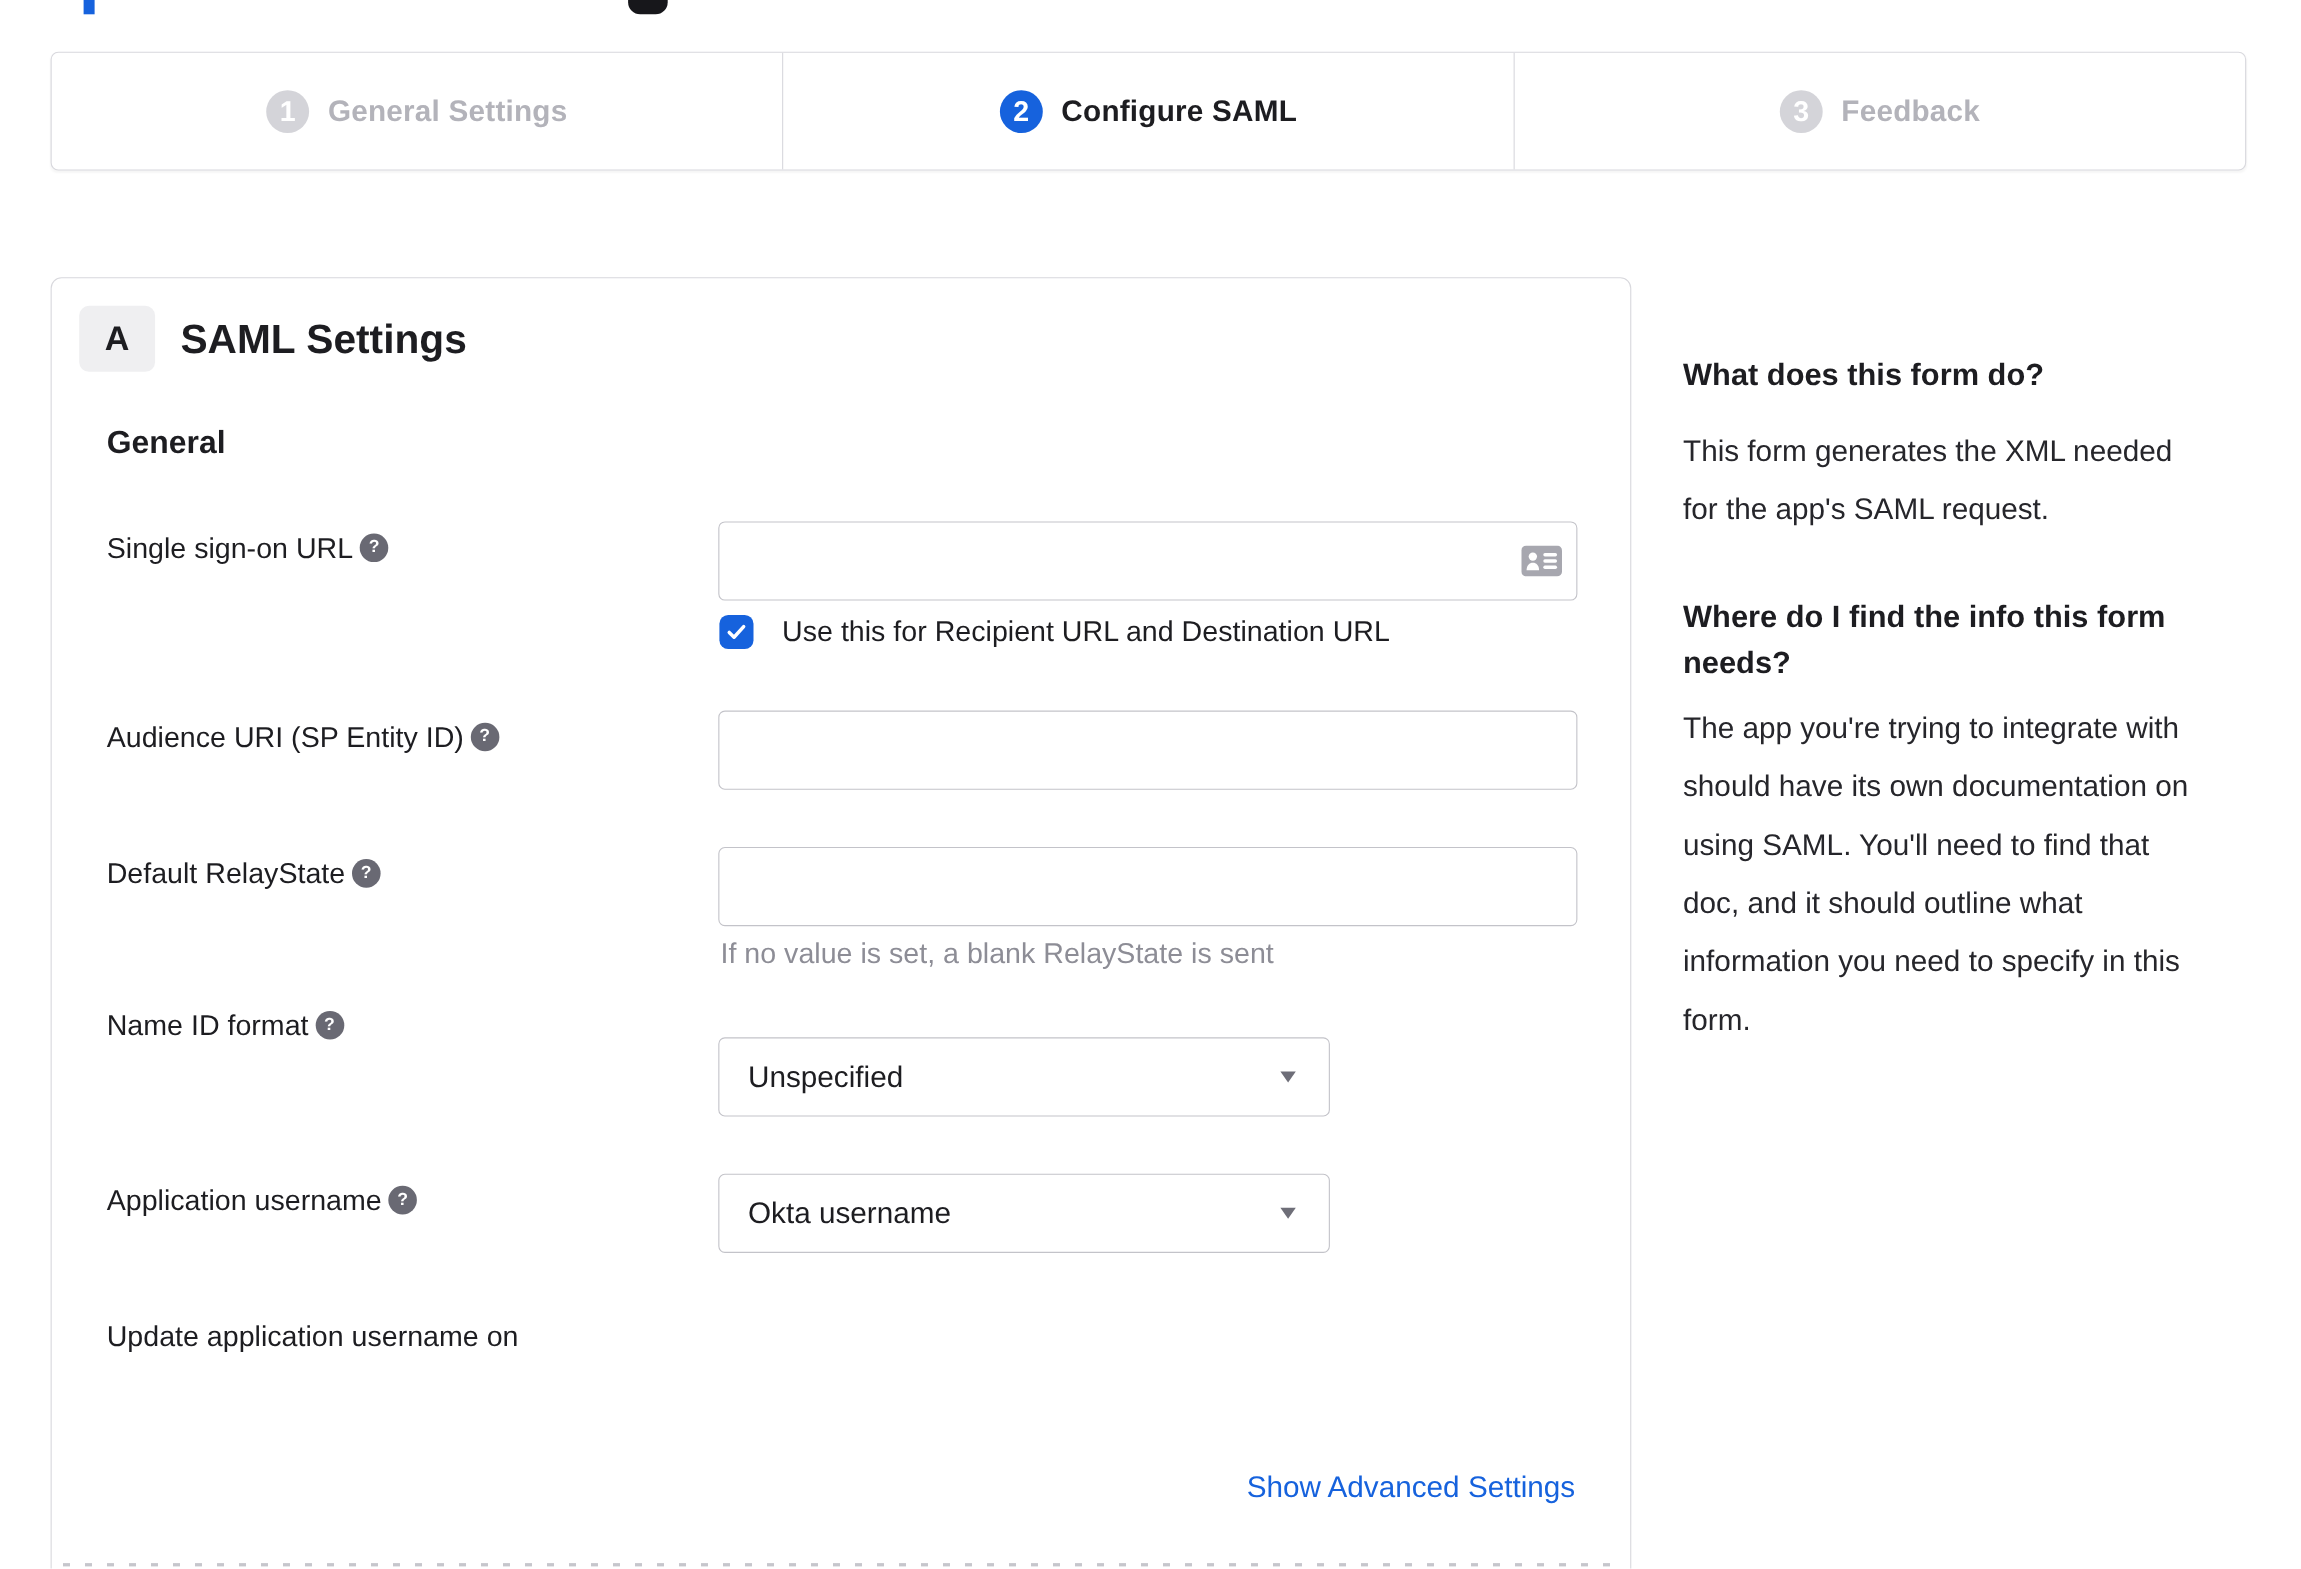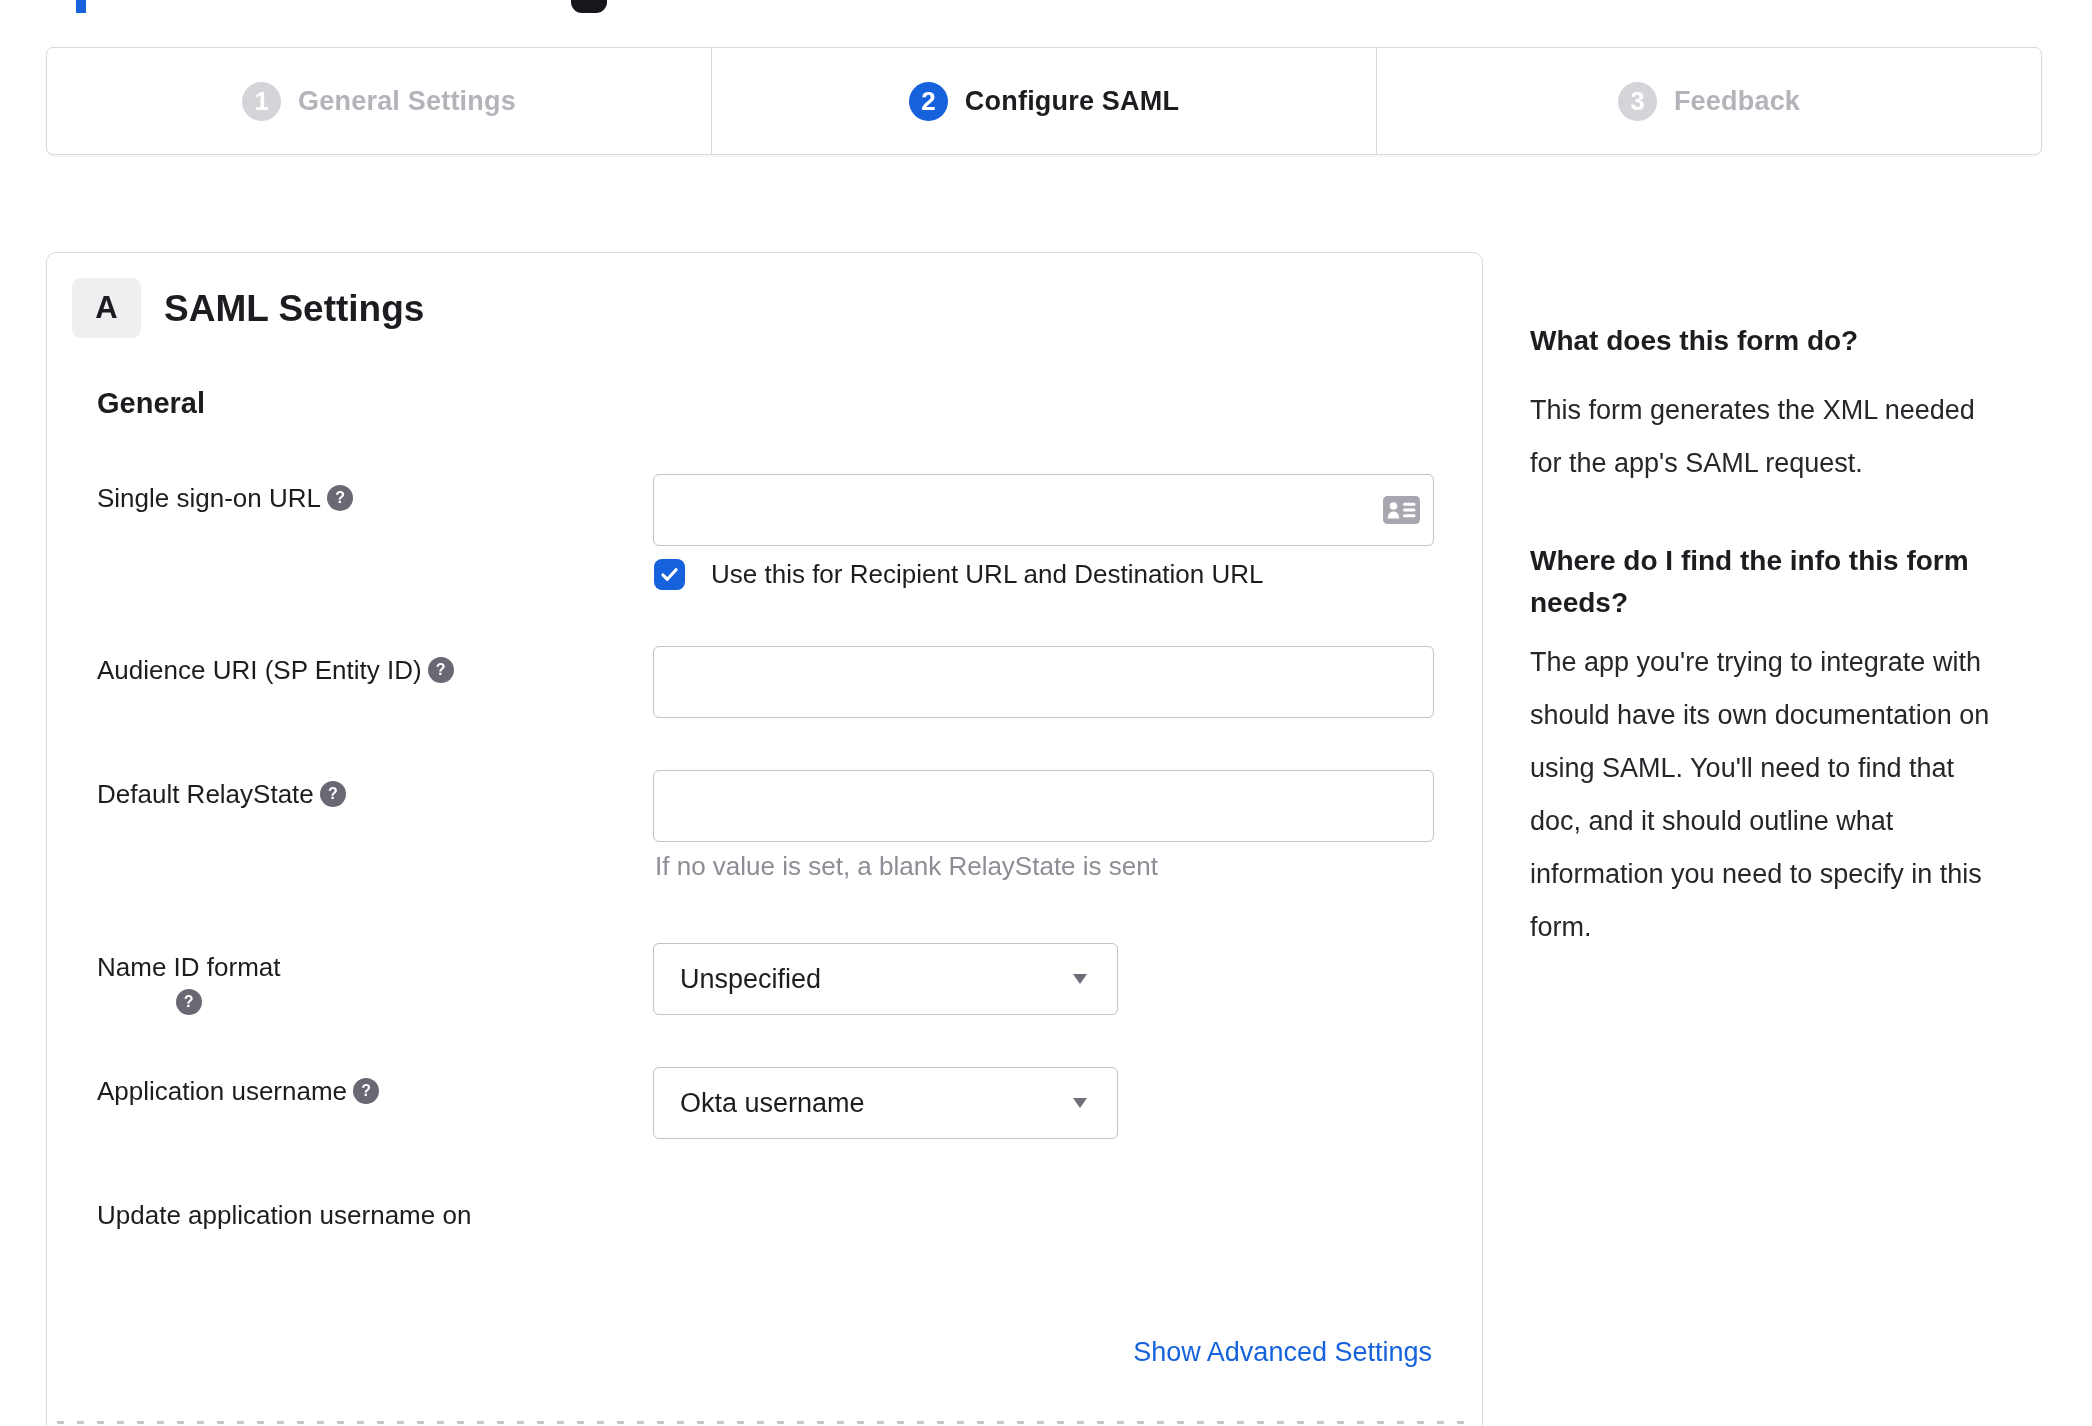--- a/index.html
+++ b/index.html
@@ -100,21 +100,21 @@
   }
   .checkbox svg { width: 21px; height: 21px; }
   .checkbox-label { font-size: 26px; color: #1d1d21; }
 
   .field-hint {
     position: absolute; left: 608px; top: 598px;
     font-size: 26px; color: #8d8d96;
   }
 
   .select {
-    position: absolute; left: 606px; width: 465px; height: 72px;
+    position: absolute; left: 606px; width: 556px; height: 72px;
     border: 1px solid #c3c3c9; border-radius: 6px; background: #fff;
     display: flex; align-items: center;
     padding: 0 30px 0 26px; cursor: pointer;
   }
   .select-value { font-size: 27px; color: #1d1d21; flex: 1 1 auto; }
   .select-caret {
     width: 0; height: 0; flex: 0 0 auto;
     border-left: 7px solid transparent; border-right: 7px solid transparent;
     border-top: 10px solid #6e6e78;
   }
@@ -200,21 +200,21 @@
   </div>
   <input class="text-input" style="top: 393px;" type="text" value="">
 
   <div class="field-label" style="top: 525px;">
     <span>Default RelayState</span>
     <span class="help-icon">?</span>
   </div>
   <input class="text-input" style="top: 517px;" type="text" value="">
   <div class="field-hint">If no value is set, a blank RelayState is sent</div>
 
-  <div class="field-label" style="top: 698px; flex-direction: column;">
+  <div class="field-label" style="top: 663px;">
     <span>Name ID format</span>
     <span class="help-icon">?</span>
   </div>
   <div class="select" style="top: 690px;">
     <span class="select-value">Unspecified</span>
     <span class="select-caret"></span>
   </div>
 
   <div class="field-label" style="top: 822px;">
     <span>Application username</span>

